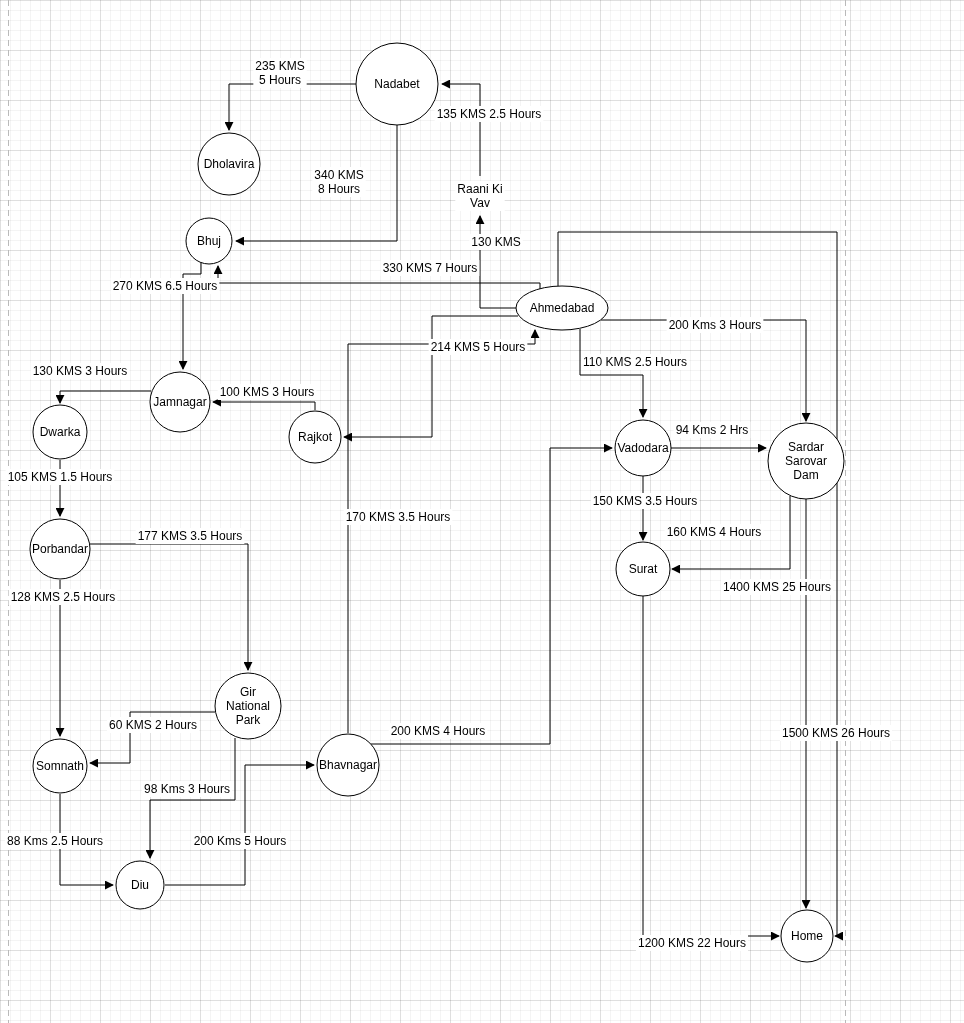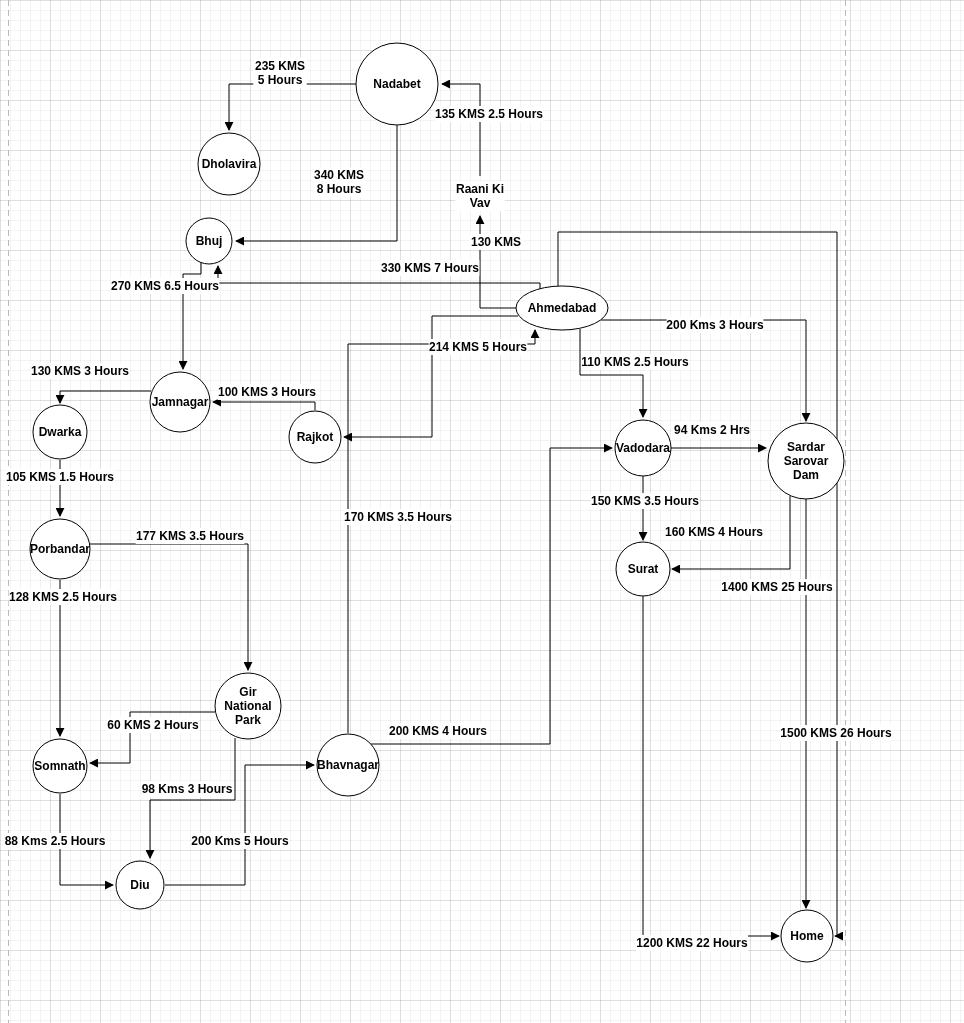--- a/index.html
+++ b/index.html
@@ -13,21 +13,20 @@
     width: 964px;
     height: 1023px;
     overflow: hidden;
     background-color: #ffffff;
     background-image:
       linear-gradient(to right, rgba(0,0,0,0.085) 1px, transparent 1px),
       linear-gradient(to bottom, rgba(0,0,0,0.085) 1px, transparent 1px),
       linear-gradient(to right, rgba(0,0,0,0.045) 1px, transparent 1px),
       linear-gradient(to bottom, rgba(0,0,0,0.045) 1px, transparent 1px);
     background-size: 50px 50px, 50px 50px, 10px 10px, 10px 10px;
-    font-weight: bold;
   }
   svg.diagram { position: absolute; left: 0; top: 0; }
   .node-shape { fill: #ffffff; stroke: #000000; stroke-width: 1; }
   .node-label { font-size: 12px; fill: #000000; text-anchor: middle; }
   .edge-line { fill: none; stroke: #000000; stroke-width: 1; }
   .edge-label { font-size: 12px; fill: #000000; text-anchor: middle; }
   .label-bg { fill: #ffffff; }
   .page-boundary { stroke: #b9b9b9; stroke-width: 1; stroke-dasharray: 6 4; }
 </style>
 </head>

